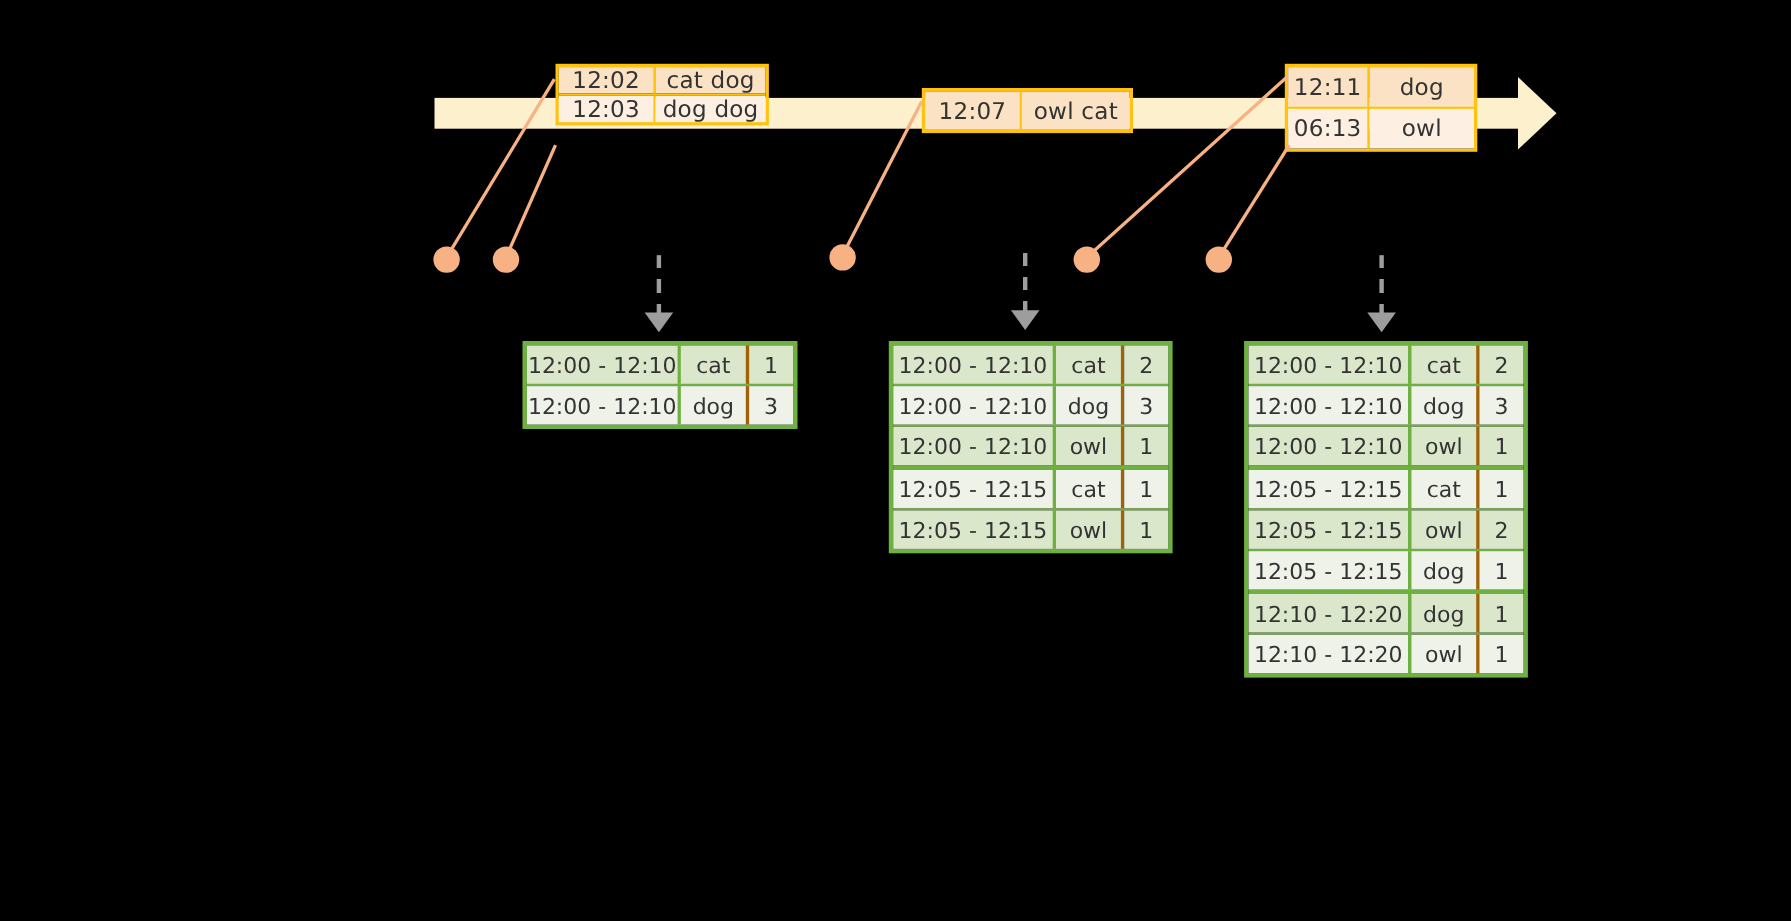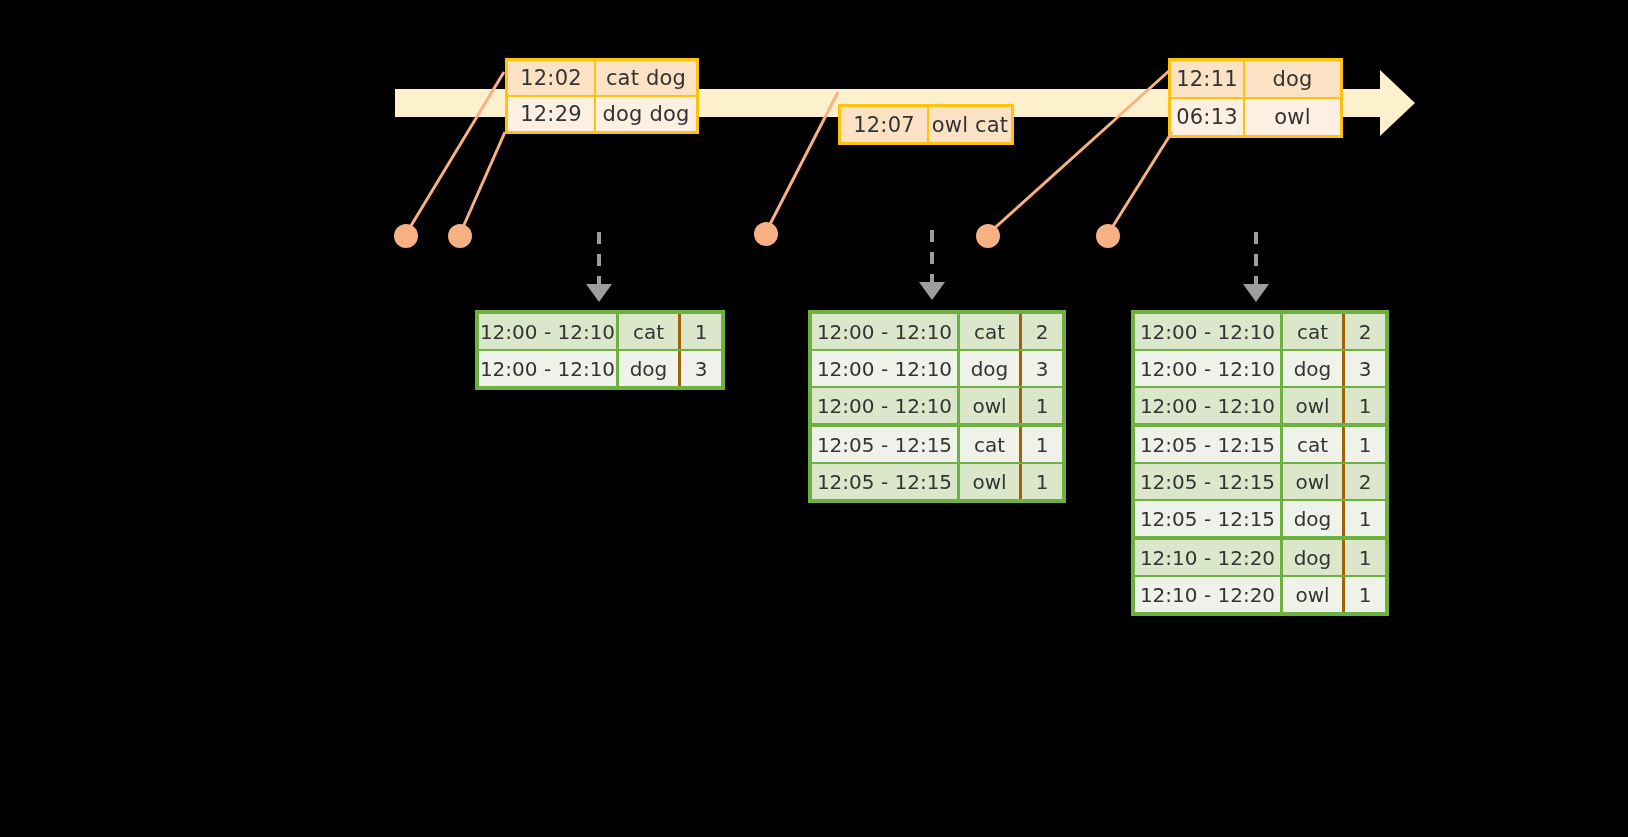--- a/index.html
+++ b/index.html
@@ -19,22 +19,22 @@
        display:flex;flex-direction:column;}
   .evt-row{display:flex;flex:1;}
   .evt-row + .evt-row{border-top:2px solid #ffc20e;}
   .evt-time,.evt-val{display:flex;align-items:center;justify-content:center;
        font-size:21px;color:#333;letter-spacing:.2px;}
   .evt-time{width:86px;border-right:2px solid #ffc20e;}
   .evt-val{flex:1;}
   .shade-a .evt-time,.shade-a .evt-val{background:#fce2c4;}
   .shade-b .evt-time,.shade-b .evt-val{background:#fdf0e3;}
 
-  #evt1{left:505px;top:58px;width:194px;height:76px;}
-  #evt2{left:838px;top:80px;width:176px;height:41px;margin-top:24px;}
+  #evt1{left:505px;top:58px;width:194px;height:56px;}
+  #evt2{left:838px;top:80px;width:192px;height:41px;}
   #evt3{left:1168px;top:58px;width:175px;height:80px;}
   #evt3 .evt-time{width:72px;}
 
   
   .dot{position:absolute;width:24px;height:24px;border-radius:50%;
        background:#f7b183;}
   .conn{position:absolute;left:0;top:0;width:1628px;height:837px;
         pointer-events:none;}
 
   
@@ -71,21 +71,21 @@
 
   <div class="tl-bar"></div>
   <div class="tl-head"></div>
 
   <div class="evt" id="evt1">
     <div class="evt-row shade-a">
       <div class="evt-time">12:02</div>
       <div class="evt-val">cat dog</div>
     </div>
     <div class="evt-row shade-b">
-      <div class="evt-time">12:29</div>
+      <div class="evt-time">12:03</div>
       <div class="evt-val">dog dog</div>
     </div>
   </div>
 
   <div class="evt" id="evt2">
     <div class="evt-row shade-a">
       <div class="evt-time">12:07</div>
       <div class="evt-val">owl cat</div>
     </div>
   </div>

